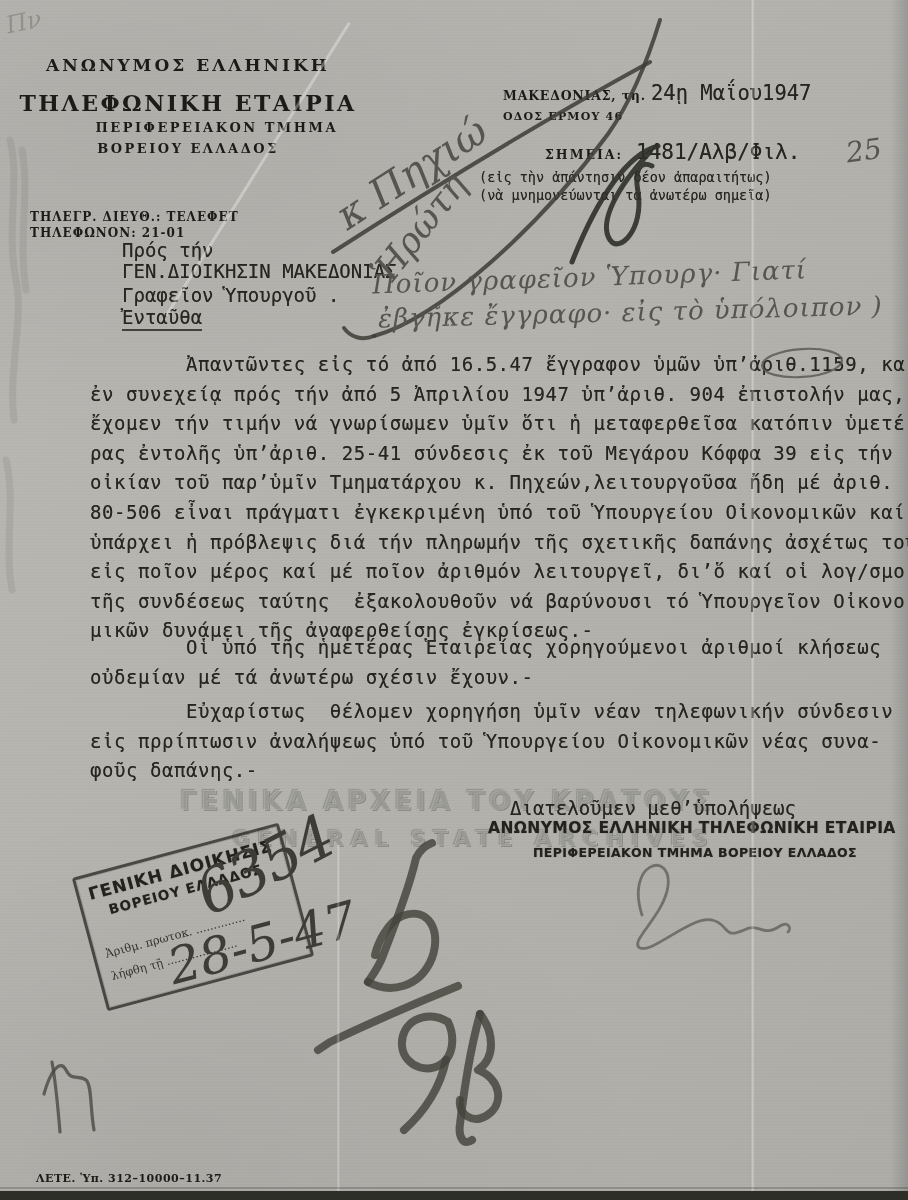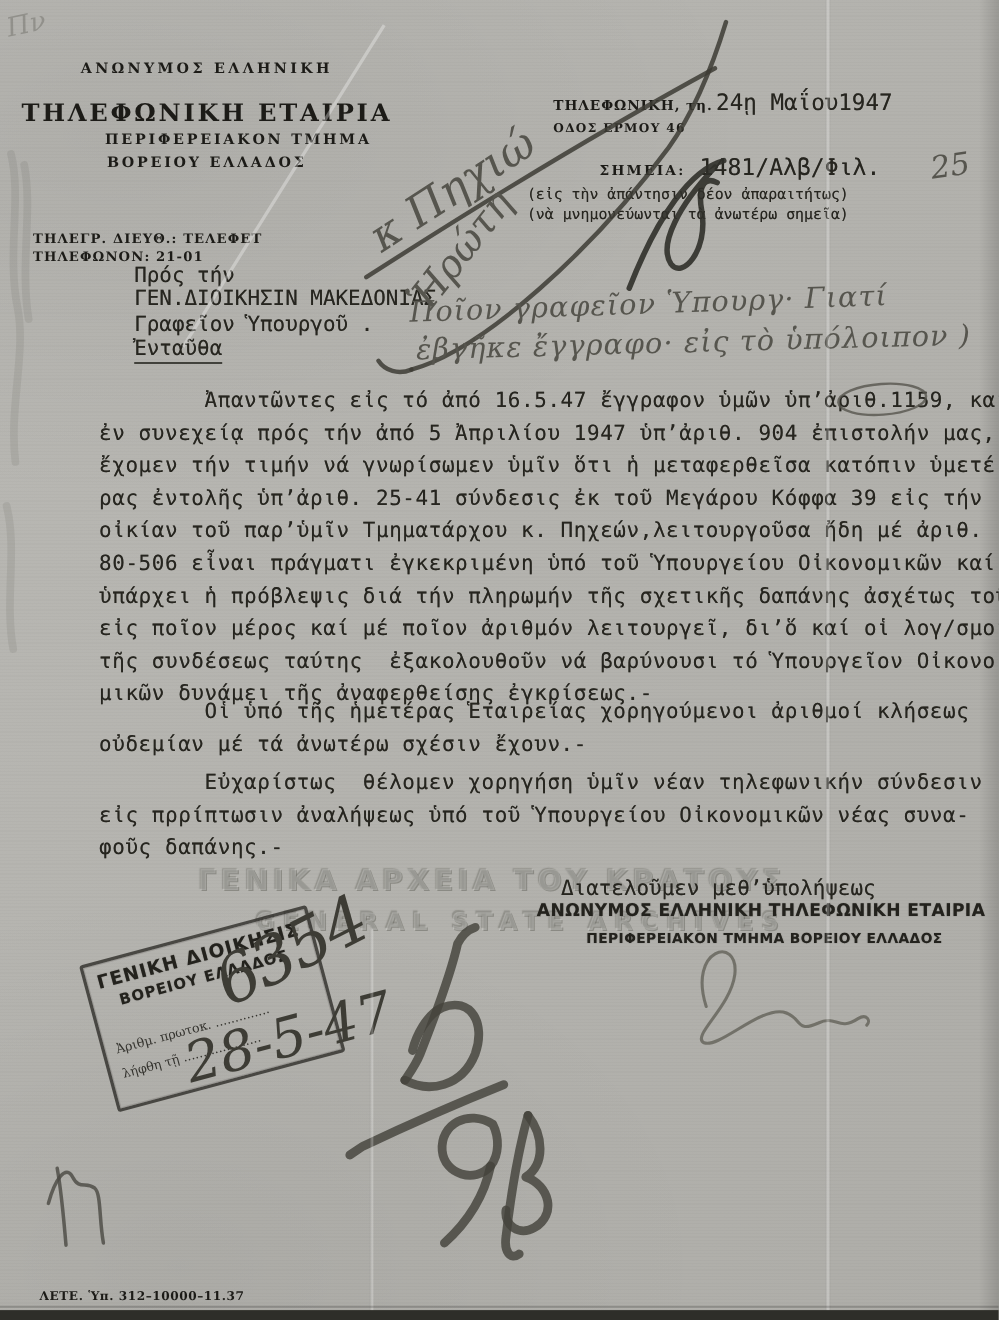--- a/index.html
+++ b/index.html
@@ -14,21 +14,21 @@
   .abs{position:absolute;}
   .press{font-family:"DejaVu Serif",serif;font-weight:bold;color:var(--press,#1c1b17);white-space:nowrap;}
   .tw{font-family:"DejaVu Sans Mono","DejaVu Sans",monospace;color:var(--ink,#26251f);
       white-space:pre;text-shadow:0 0 .6px rgba(38,37,31,.55);}
   .hw{font-family:"DejaVu Serif",serif;font-style:italic;color:var(--pencil,#56554e);white-space:nowrap;}
   .stampink{font-family:"DejaVu Sans",sans-serif;font-weight:bold;color:var(--stamp,#23221d);
       text-shadow:0 0 1px rgba(35,34,29,.45);white-space:nowrap;}
   .wm{font-weight:bold;color:rgba(255,255,255,.22);white-space:nowrap;
       text-shadow:1px 1px 0 rgba(108,107,101,.55),-1px -1px 1px rgba(92,91,85,.38);}
   
-  .lh1{left:23px;top:55px;width:330px;text-align:center;font-size:13px;letter-spacing:3px;}
+  .lh1{left:23px;top:55px;width:330px;text-align:center;font-size:17px;letter-spacing:3px;}
   .lh2{left:10px;top:90px;width:356px;text-align:center;font-size:22px;letter-spacing:2.5px;}
   .lh3{left:38px;top:120px;width:300px;text-align:right;font-size:13px;letter-spacing:2.5px;}
   .lh4{left:38px;top:141px;width:300px;text-align:center;font-size:13px;letter-spacing:2.5px;}
   .ct1{left:30px;top:210px;font-size:12px;letter-spacing:1px;}
   .ct2{left:30px;top:226px;font-size:12px;letter-spacing:1px;}
   
   .city{left:503px;top:88px;font-size:12.5px;letter-spacing:.8px;}
   .date{left:651px;top:81px;font-size:20.5px;}
   .street{left:503px;top:110px;font-size:11px;letter-spacing:1.2px;}
   .reflab{left:545px;top:147px;font-size:12.5px;letter-spacing:2px;}
@@ -99,21 +99,21 @@
   <div class="abs wm wm2">GENERAL STATE ARCHIVES</div>
   <div class="abs wm wm1">ΓΕΝΙΚΑ ΑΡΧΕΙΑ ΤΟΥ ΚΡΑΤΟΥΣ</div>
 
   <div class="abs press lh1">ΑΝΩΝΥΜΟΣ  ΕΛΛΗΝΙΚΗ</div>
   <div class="abs press lh2">ΤΗΛΕΦΩΝΙΚΗ  ΕΤΑΙΡΙΑ</div>
   <div class="abs press lh3">ΠΕΡΙΦΕΡΕΙΑΚΟΝ  ΤΜΗΜΑ</div>
   <div class="abs press lh4">ΒΟΡΕΙΟΥ  ΕΛΛΑΔΟΣ</div>
   <div class="abs press ct1">ΤΗΛΕΓΡ. ΔΙΕΥΘ.: ΤΕΛΕΦΕΤ</div>
   <div class="abs press ct2">ΤΗΛΕΦΩΝΟΝ: 21-01</div>
 
-  <div class="abs press city">ΤΗΛΕΦΩΝΙΚΗ, τη.</div>
+  <div class="abs press city">ΜΑΚΕΔΟΝΙΑΣ, τη.</div>
   <div class="abs tw date">24ῃ Μαΐου1947</div>
   <div class="abs press street">ΟΔΟΣ ΕΡΜΟΥ 46</div>
   <div class="abs press reflab">ΣΗΜΕΙΑ:</div>
   <div class="abs tw refnum">1481/Αλβ/Φιλ.</div>
   <div class="abs hw refhw">25</div>
   <div class="abs tw note1">(εἰς τὴν ἀπάντησιν δέον ἀπαραιτήτως)</div>
   <div class="abs tw note2">(νὰ μνημονεύωνται τὰ ἀνωτέρω σημεῖα)</div>
 
   <div class="abs tw r1">Πρός τήν</div>
   <div class="abs tw r2">ΓΕΝ.ΔΙΟΙΚΗΣΙΝ ΜΑΚΕΔΟΝΙΑΣ</div>

